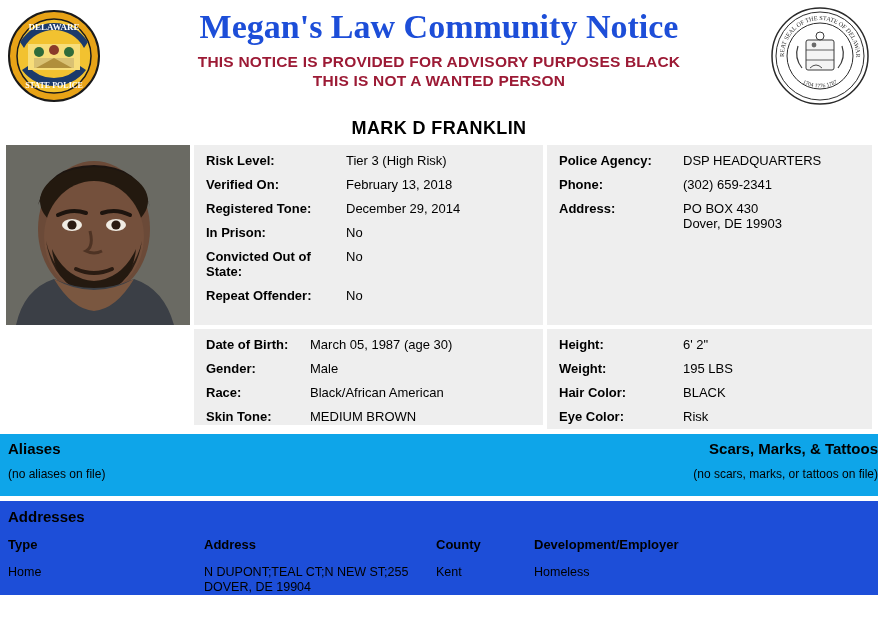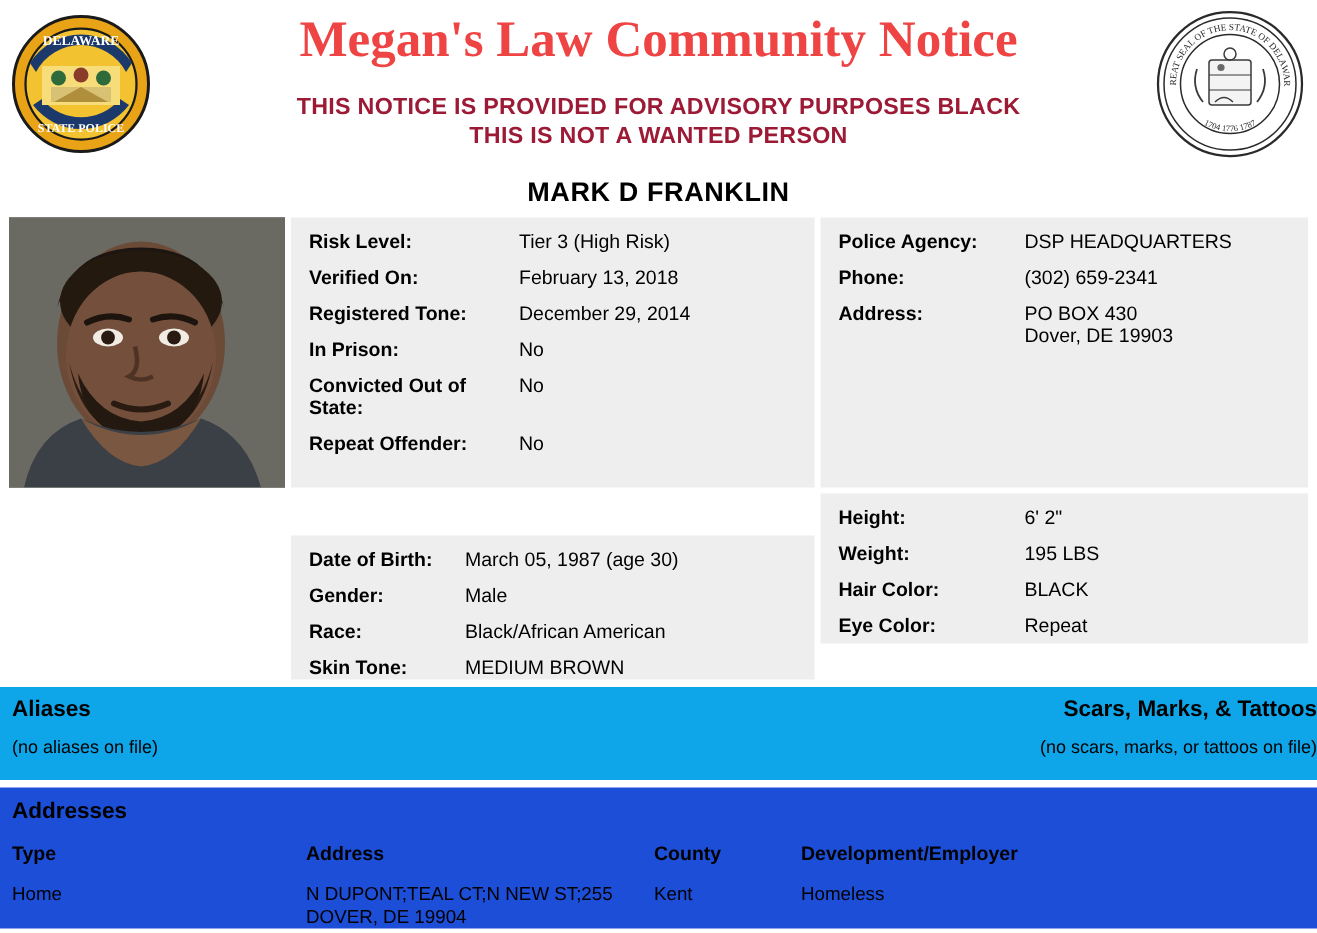--- a/index.html
+++ b/index.html
@@ -42,22 +42,22 @@
   }
   .header-text {
     text-align: center;
     padding-top: 8px;
   }
   .main-title {
     font-family: "Liberation Serif", serif;
     font-size: 34px;
     font-weight: bold;
     letter-spacing: 0px;
-    margin: 0 0 16px 0;
-    color: #ef4444;
+    margin: 0 0 6px 0;
+    color: #1d4ed8;
   }
   .advisory {
     color: #9c1a35;
     font-weight: bold;
     font-size: 15.5px;
     line-height: 19px;
     letter-spacing: 0.2px;
   }
 
   
@@ -130,21 +130,20 @@
     margin-top: 4px;
   }
   .mid-spacer {
     flex: 0 0 184px;
   }
   .panel-mid-left {
     flex: 0 0 349px;
     width: 349px;
     height: 96px;
     margin-left: 4px;
-    margin-top: 28px;
   }
   .panel-mid-right {
     flex: 1 1 auto;
     height: 100px;
     margin-left: 4px;
   }
   .panel-mid-left td.k { width: 104px; }
   .panel-mid-right td.k { width: 124px; }
   .panel-mid-left td, .panel-mid-right td { padding-bottom: 8px; }
 
@@ -381,21 +380,21 @@
             <tr>
               <td class="k">Weight:</td>
               <td class="v">195 LBS</td>
             </tr>
             <tr>
               <td class="k">Hair Color:</td>
               <td class="v">BLACK</td>
             </tr>
             <tr>
               <td class="k">Eye Color:</td>
-              <td class="v">Repeat</td>
+              <td class="v">Risk</td>
             </tr>
           </tbody>
         </table>
       </div>
     </div>
 
   </div>
 
   <div class="row-aliases">
     <div class="col-half">

